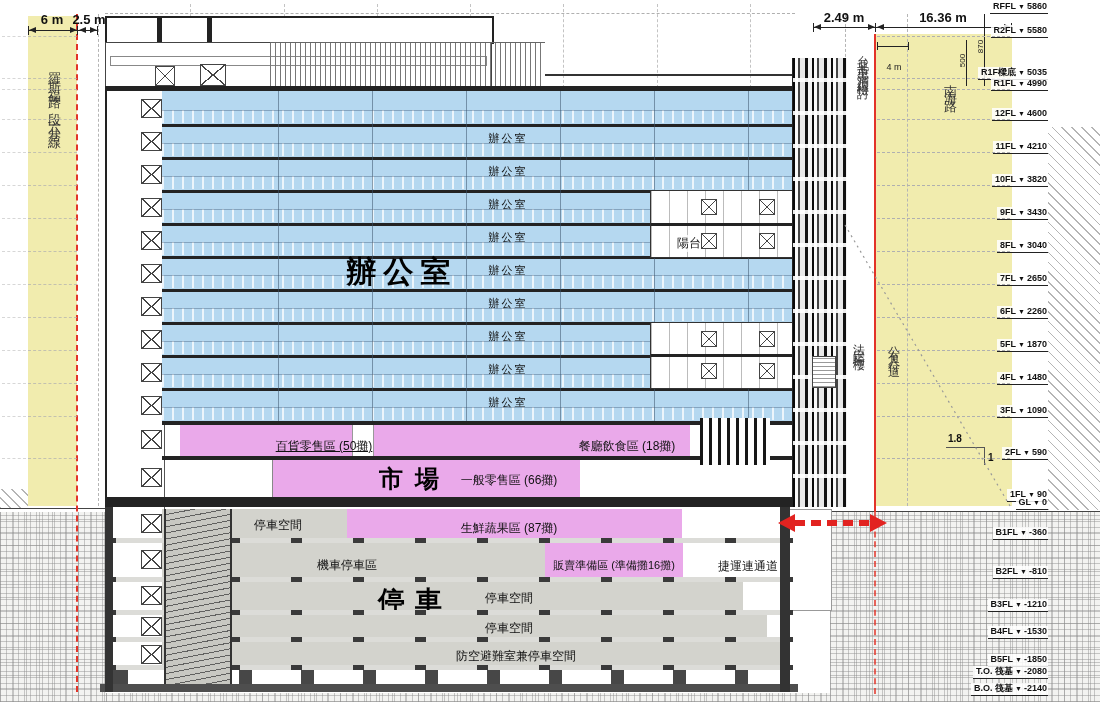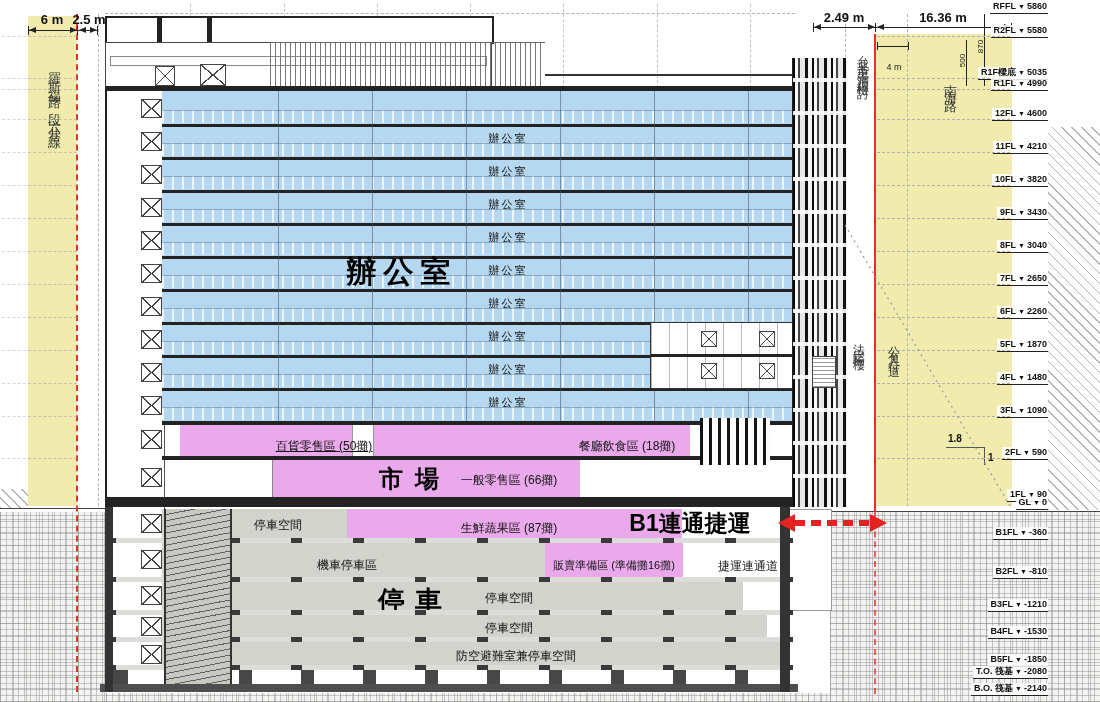--- a/index.html
+++ b/index.html
@@ -129,20 +129,28 @@
       <div class="winstrip" style="position:absolute;top:283px;"></div>
       <div class="slab" style="position:absolute;left:0;top:297px;width:630px;height:3px;"></div>
       <div class="winstrip" style="position:absolute;top:316px;"></div>
       <div class="colline" style="position:absolute;left:116px;"></div>
       <div class="colline" style="position:absolute;left:210px;"></div>
       <div class="colline" style="position:absolute;left:304px;"></div>
       <div class="colline" style="position:absolute;left:398px;"></div>
       <div class="colline" style="position:absolute;left:492px;"></div>
       <div class="colline" style="position:absolute;left:586px;"></div>
     </div>
+  <div class="abs balcony" style="left:650px;top:190px;width:142px;height:66px;">
+    <div class="xbox" style="left:50px;top:8px;width:14px;height:14px;"></div>
+    <div class="xbox" style="left:108px;top:8px;width:14px;height:14px;"></div>
+    <div class="abs slab" style="left:0;top:32px;width:142px;height:3px;"></div>
+    <div class="xbox" style="left:50px;top:42px;width:14px;height:14px;"></div>
+    <div class="xbox" style="left:108px;top:42px;width:14px;height:14px;"></div>
+    <div class="abs" style="left:26px;top:44px;font-size:12px;background:rgba(255,255,255,.8);">陽台</div>
+  </div>
   <div class="abs balcony" style="left:650px;top:322px;width:142px;height:65px;">
     <div class="xbox" style="left:50px;top:8px;width:14px;height:14px;"></div>
     <div class="xbox" style="left:108px;top:8px;width:14px;height:14px;"></div>
     <div class="abs slab" style="left:0;top:31px;width:142px;height:3px;"></div>
     <div class="xbox" style="left:50px;top:40px;width:14px;height:14px;"></div>
     <div class="xbox" style="left:108px;top:40px;width:14px;height:14px;"></div>
   </div>
   <div class="abs big" style="left:312px;top:252px;width:180px;font-size:30px;letter-spacing:7px;">辦公室</div>
   <div id="office-floor-labels">
       <div class="zlabel" style="position:absolute;left:470px;top:131px;width:76px;font-size:11px;letter-spacing:2px;">辦公室</div>
@@ -166,21 +174,20 @@
   <div class="abs zlabel" style="left:258px;top:438px;width:132px;text-decoration:underline;">百貨零售區 (50攤)</div>
   <div class="abs zlabel" style="left:561px;top:438px;width:132px;">餐廳飲食區 (18攤)</div>
   <div class="abs big" style="left:330px;top:463px;width:170px;font-size:24px;letter-spacing:12px;">市場</div>
   <div class="abs zlabel" style="left:443px;top:472px;width:132px;">一般零售區 (66攤)</div>
   <div class="abs slab" style="left:105px;top:497px;width:688px;height:10px;"></div>
 
   <div class="abs gray" style="left:162px;top:509px;width:185px;height:29px;"></div>
   <div class="abs pink" style="left:347px;top:509px;width:335px;height:29px;"></div>
   <div class="abs zlabel" style="left:218px;top:517px;width:120px;">停車空間</div>
   <div class="abs zlabel" style="left:443px;top:520px;width:132px;">生鮮蔬果區 (87攤)</div>
-  <div class="abs big" style="left:600px;top:508px;width:180px;font-size:23px;">B1連通捷運</div>
   <div class="abs bslab" style="left:105px;top:538px;width:688px;height:5px;"></div>
 
   <div class="abs gray" style="left:162px;top:543px;width:383px;height:34px;"></div>
   <div class="abs pink" style="left:545px;top:543px;width:138px;height:34px;"></div>
   <div class="abs" style="left:683px;top:543px;width:97px;height:34px;background:#fff;"></div>
   <div class="abs zlabel" style="left:287px;top:557px;width:120px;">機車停車區</div>
   <div class="abs zlabel" style="left:528px;top:558px;width:172px;font-size:11px;">販賣準備區 (準備攤16攤)</div>
   <div class="abs zlabel" style="left:688px;top:558px;width:120px;">捷運連通道</div>
   <div class="abs bslab" style="left:105px;top:577px;width:688px;height:5px;"></div>
 

